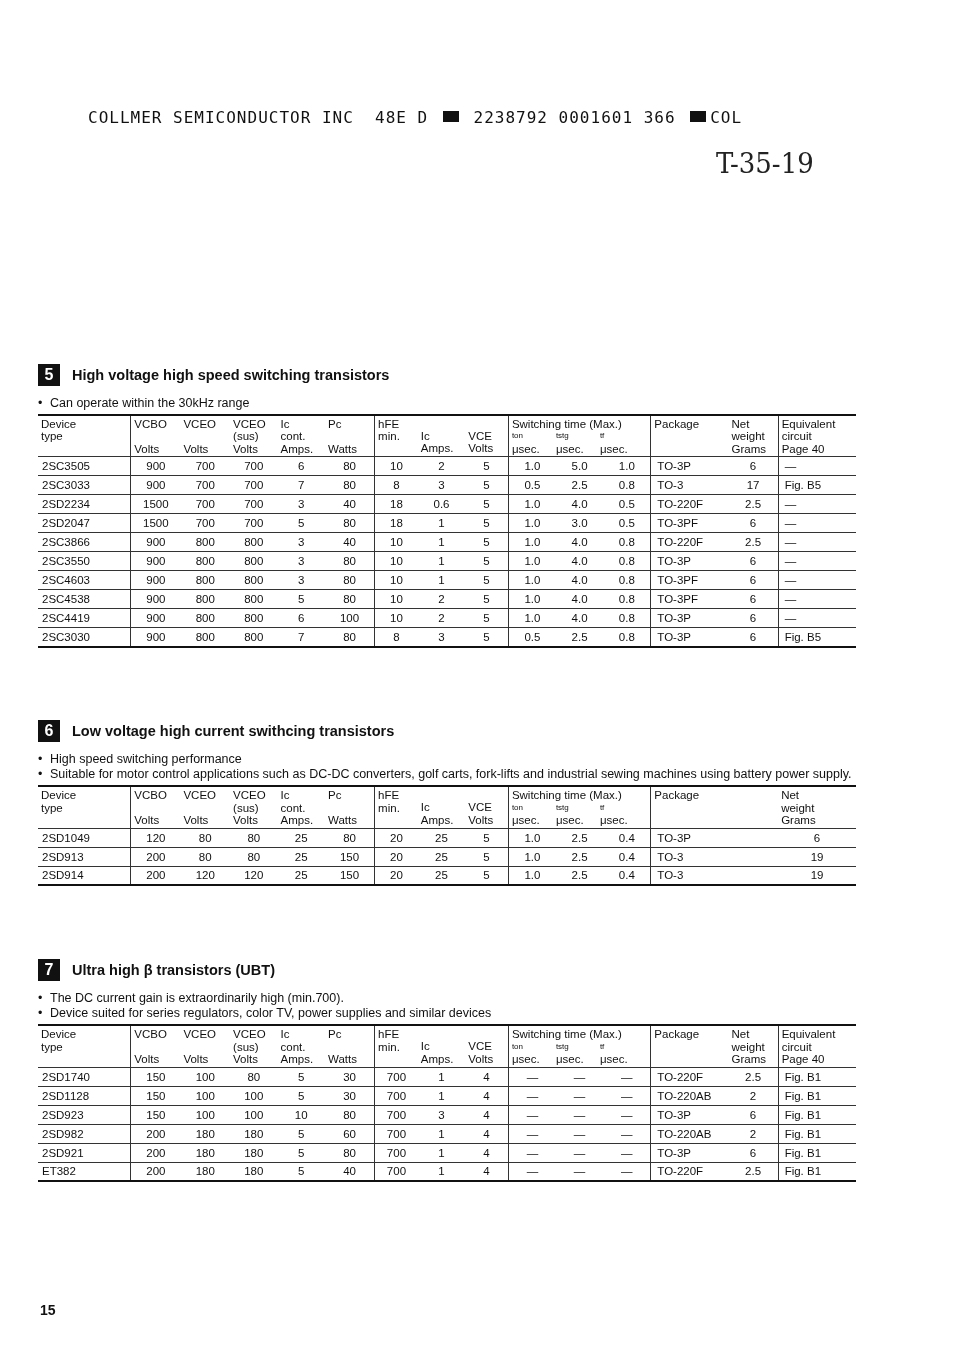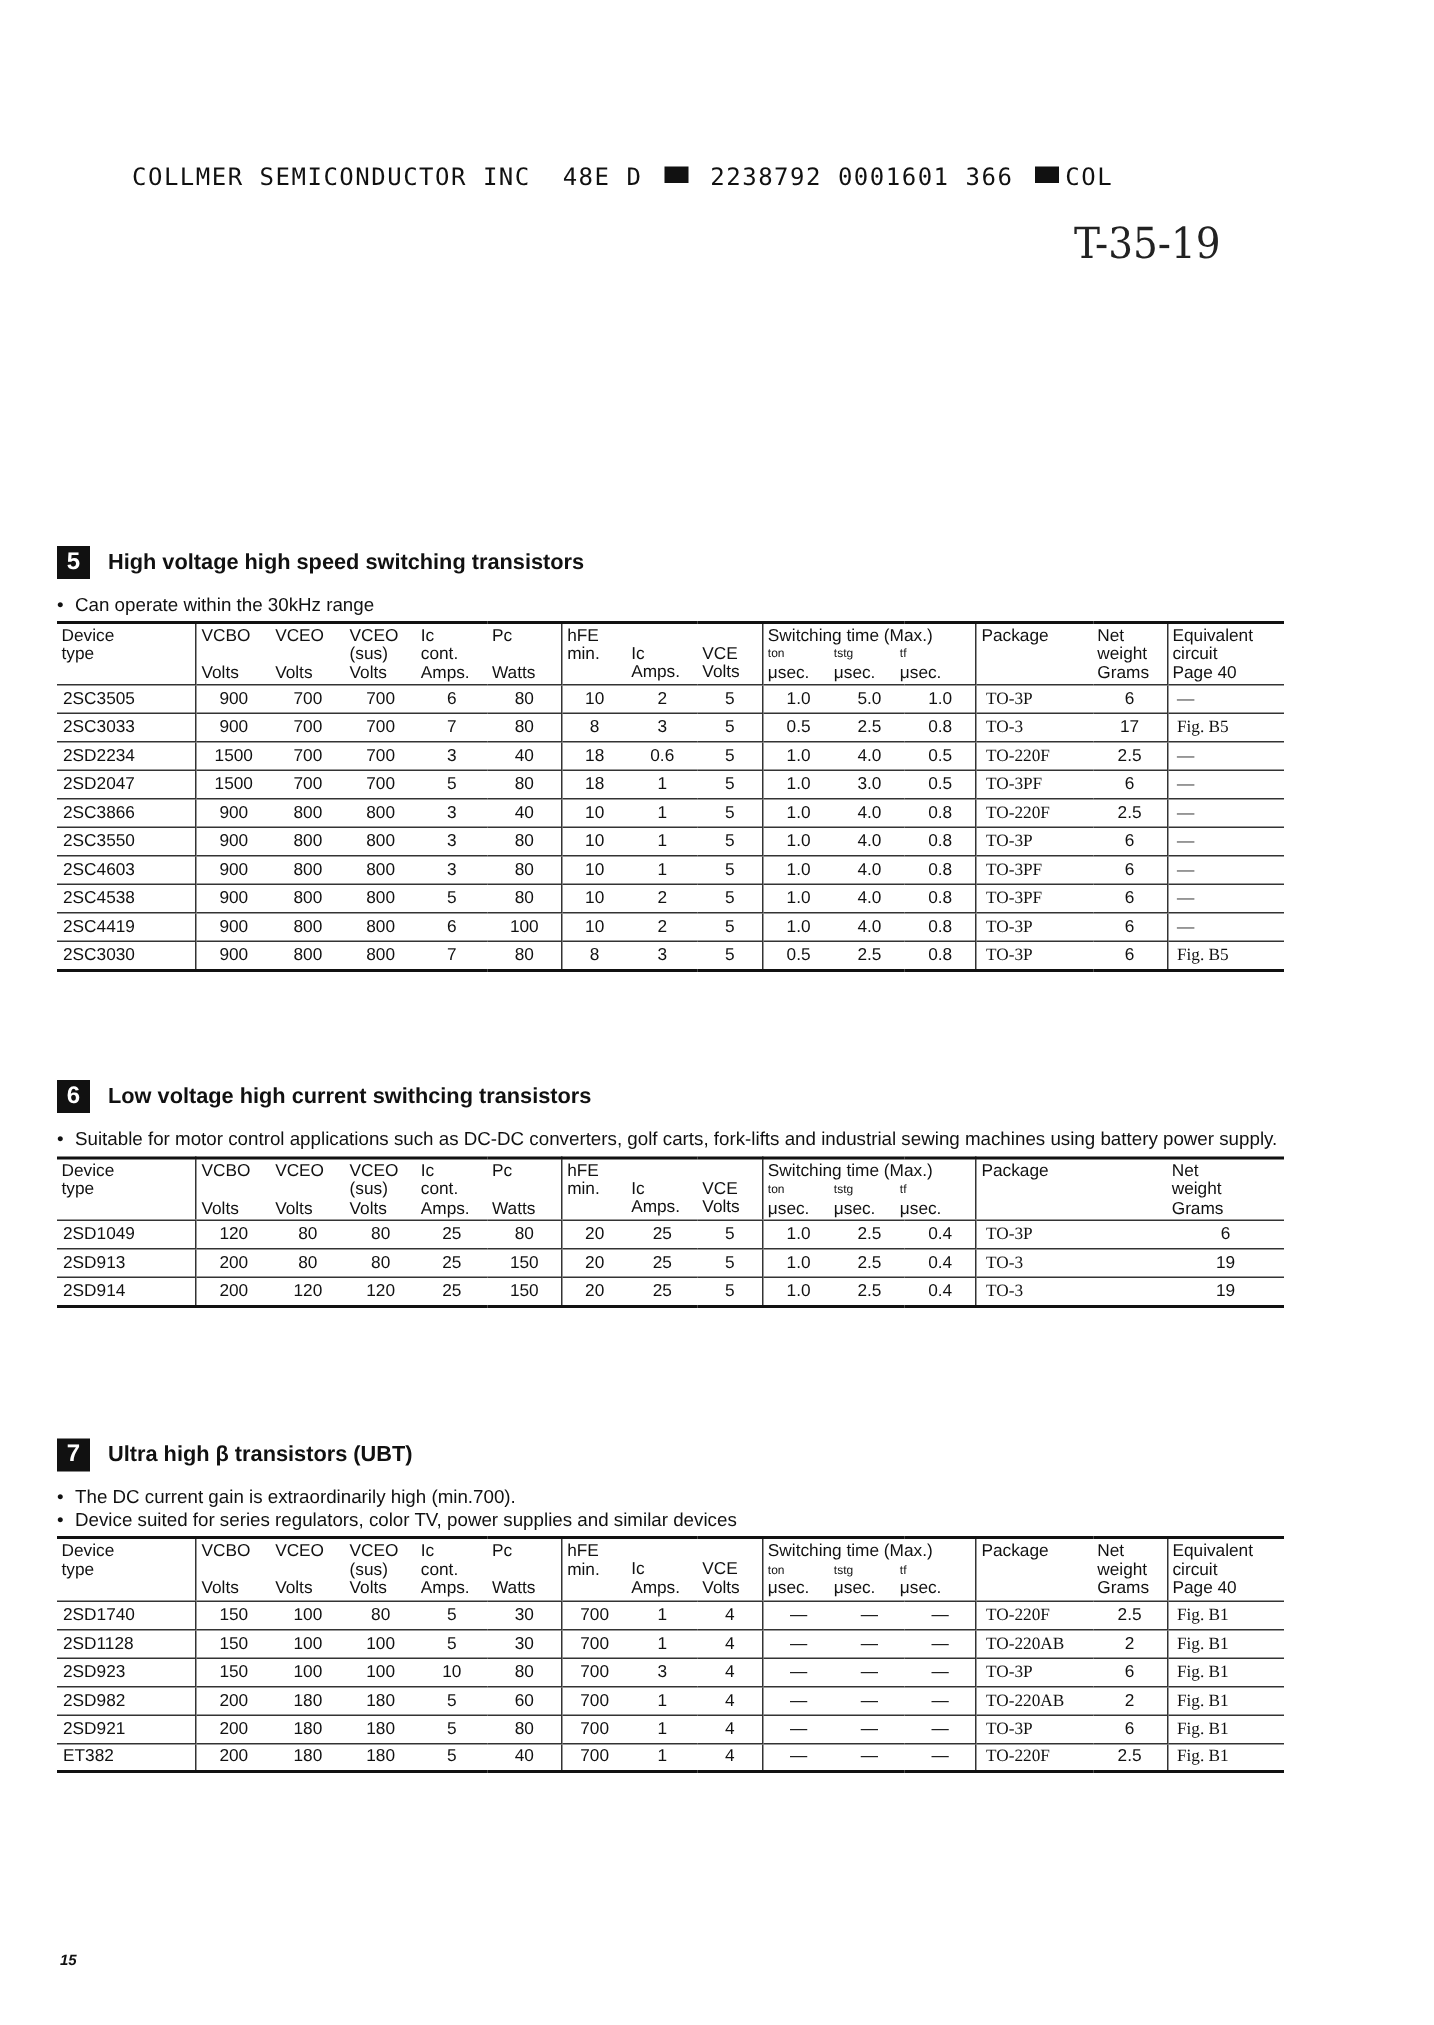--- a/index.html
+++ b/index.html
@@ -16,24 +16,24 @@
   .bullets li { position: relative; padding-left: 12px; }
   .bullets li::before { content: "•"; position: absolute; left: 0; }
   table { border-collapse: collapse; width: 818px; font-size: 11.5px; table-layout: fixed; }
   thead tr { border-top: 2px solid #111; }
   th { font-weight: normal; text-align: left; vertical-align: top; padding: 2px 3px 1px 3px; line-height: 12.5px; }
   th .sub { font-size: 8px; }
   tbody tr { border-top: 1px solid #333; height: 19px; }
   tbody tr:last-child { border-bottom: 2px solid #111; }
   td { padding: 0 3px; text-align: center; vertical-align: middle; white-space: nowrap; }
   td.dev { text-align: left; padding-left: 4px; }
-  td.pkg, td.eq { text-align: left; padding-left: 6px; font-family: Liberation Serif, serif; }
+  td.pkg, td.eq { text-align: left; padding-left: 6px; }
   .bl { border-left: 1px solid #333; }
   .hdr-bottom th { border-bottom: 1px solid #333; }
-  .page-num { position: absolute; left: 40px; top: 1302px; font-weight: bold; font-size: 10px; font-style: italic; }
+  .page-num { position: absolute; left: 40px; top: 1302px; font-weight: bold; font-size: 14px; }
 </style>
 </head>
 <body>
 
 <div class="title">
 </div>
 
 <div class="stamp"><span>COLLMER SEMICONDUCTOR INC  48E D</span> <span class="blk"></span> <span>2238792 0001601 366</span> <span class="blk"></span><span>COL</span></div>
 
 <div class="hand">T-35-19</div>
@@ -313,20 +313,21 @@
       </tbody>
     </table>
   </div>
 
 <div class="section" id="sec1" style="top:720px;">
     <div class="sec-head">
       <div class="badge">6</div>
       <div class="sec-title">Low voltage high current swithcing transistors</div>
     </div>
     <ul class="bullets">
+      <li>High speed switching performance</li>
       <li>Suitable for motor control applications such as DC-DC converters, golf carts, fork-lifts and industrial sewing machines using battery power supply.</li>
     </ul>
     <table style="margin-top: 4px;">
       <colgroup>
         <col style="width: 86px;">
         <col style="width: 46px;">
         <col style="width: 46px;">
         <col style="width: 44px;">
         <col style="width: 44px;">
         <col style="width: 46px;">

